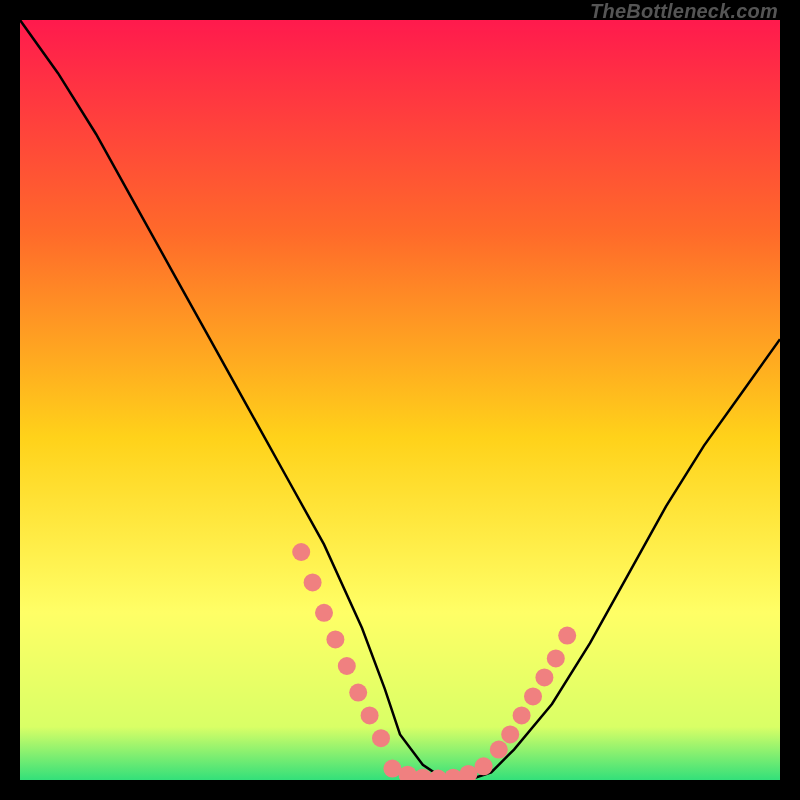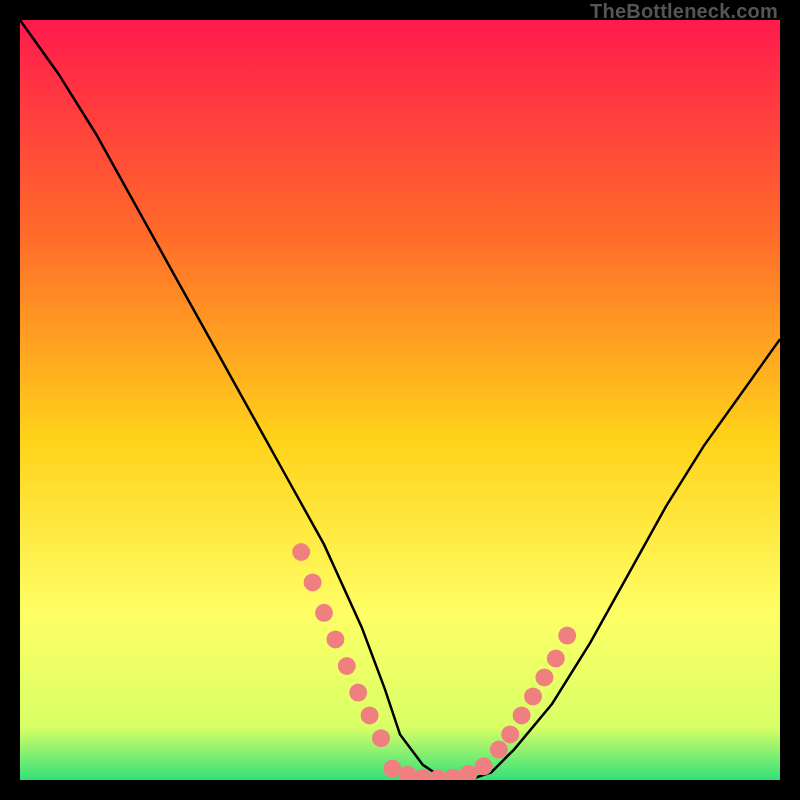--- a/index.html
+++ b/index.html
@@ -21,20 +21,21 @@
   }
   .watermark {
     position: absolute;
     top: 0px;
     right: 22px;
     color: #555;
     font-size: 20px;
     font-weight: 600;
     letter-spacing: 0.2px;
     z-index: 10;
+    font-style: italic;
   }
   svg {
     display: block;
   }
 </style>
 </head>
 <body>
 
 <div class="watermark">TheBottleneck.com</div>
 

